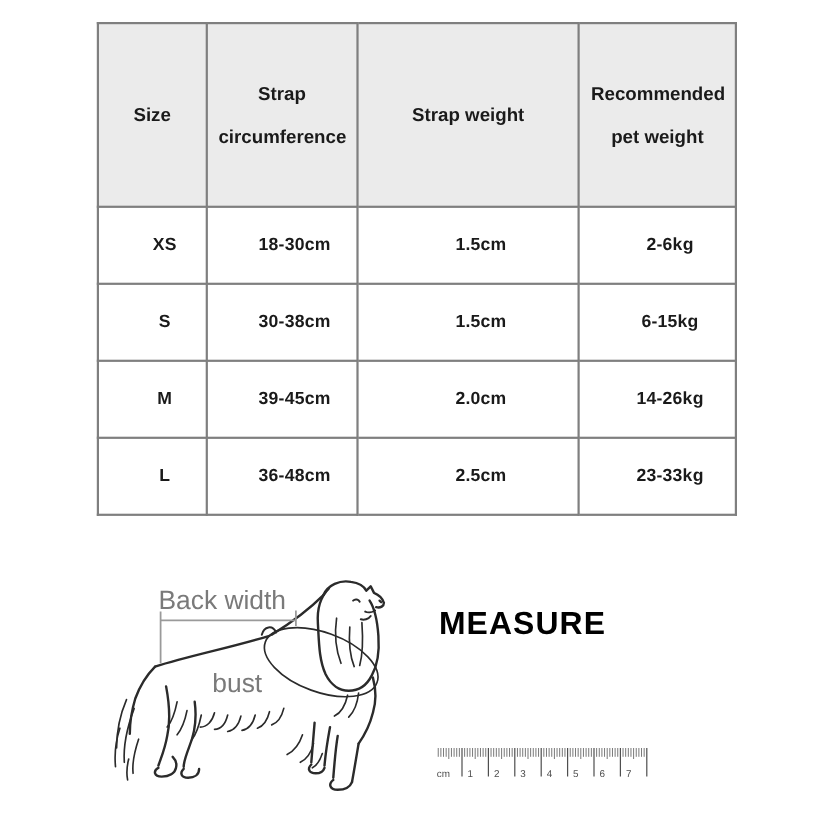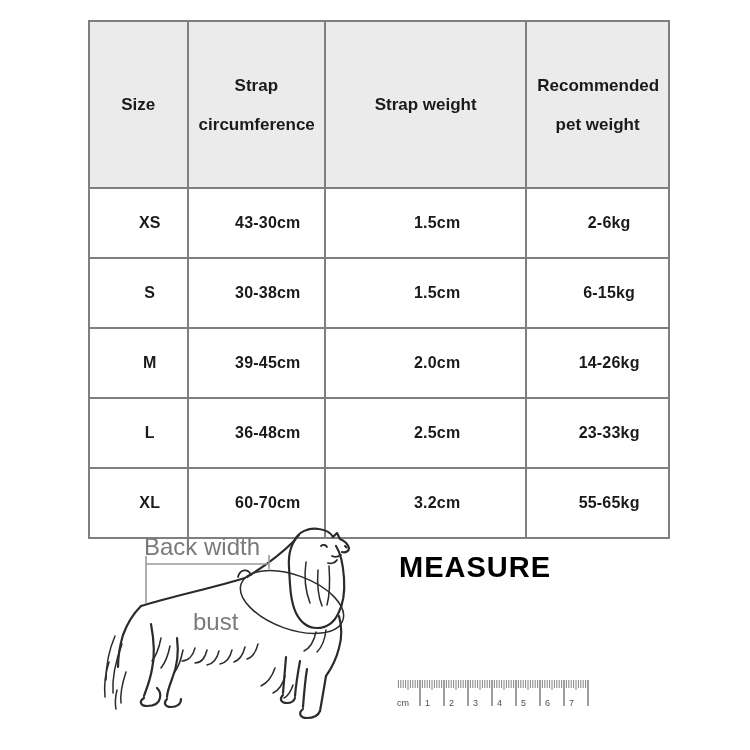--- a/index.html
+++ b/index.html
@@ -53,47 +53,41 @@
       <tr id="size-table-head-row">
         <th>Size</th>
         <th>Strap circumference</th>
         <th>Strap weight</th>
         <th>Recommended pet weight</th>
       </tr>
     </thead>
   <tbody id="size-table-body">
       <tr>
         <td>XS</td>
-        <td>43-30cm</td>
+        <td>18-30cm</td>
         <td>1.5cm</td>
         <td>2-6kg</td>
       </tr>
       <tr>
         <td>S</td>
         <td>30-38cm</td>
         <td>1.5cm</td>
         <td>6-15kg</td>
       </tr>
       <tr>
         <td>M</td>
         <td>39-45cm</td>
         <td>2.0cm</td>
         <td>14-26kg</td>
       </tr>
       <tr>
         <td>L</td>
         <td>36-48cm</td>
         <td>2.5cm</td>
         <td>23-33kg</td>
-      </tr>
-      <tr>
-        <td>XL</td>
-        <td>60-70cm</td>
-        <td>3.2cm</td>
-        <td>55-65kg</td>
       </tr>
     </tbody>
 </table>
 
 <svg class="dog-svg" width="312" height="232" viewBox="0 0 312 232" aria-hidden="true">
   <g id="dog-lines" fill="none" stroke="#2b2b2b" stroke-width="2.2" stroke-linecap="round" stroke-linejoin="round">
 
     <path d="M46,86 C78,76 118,68 150,58"></path>
     <path d="M152,57 C170,46 188,32 199,21"></path>
 

